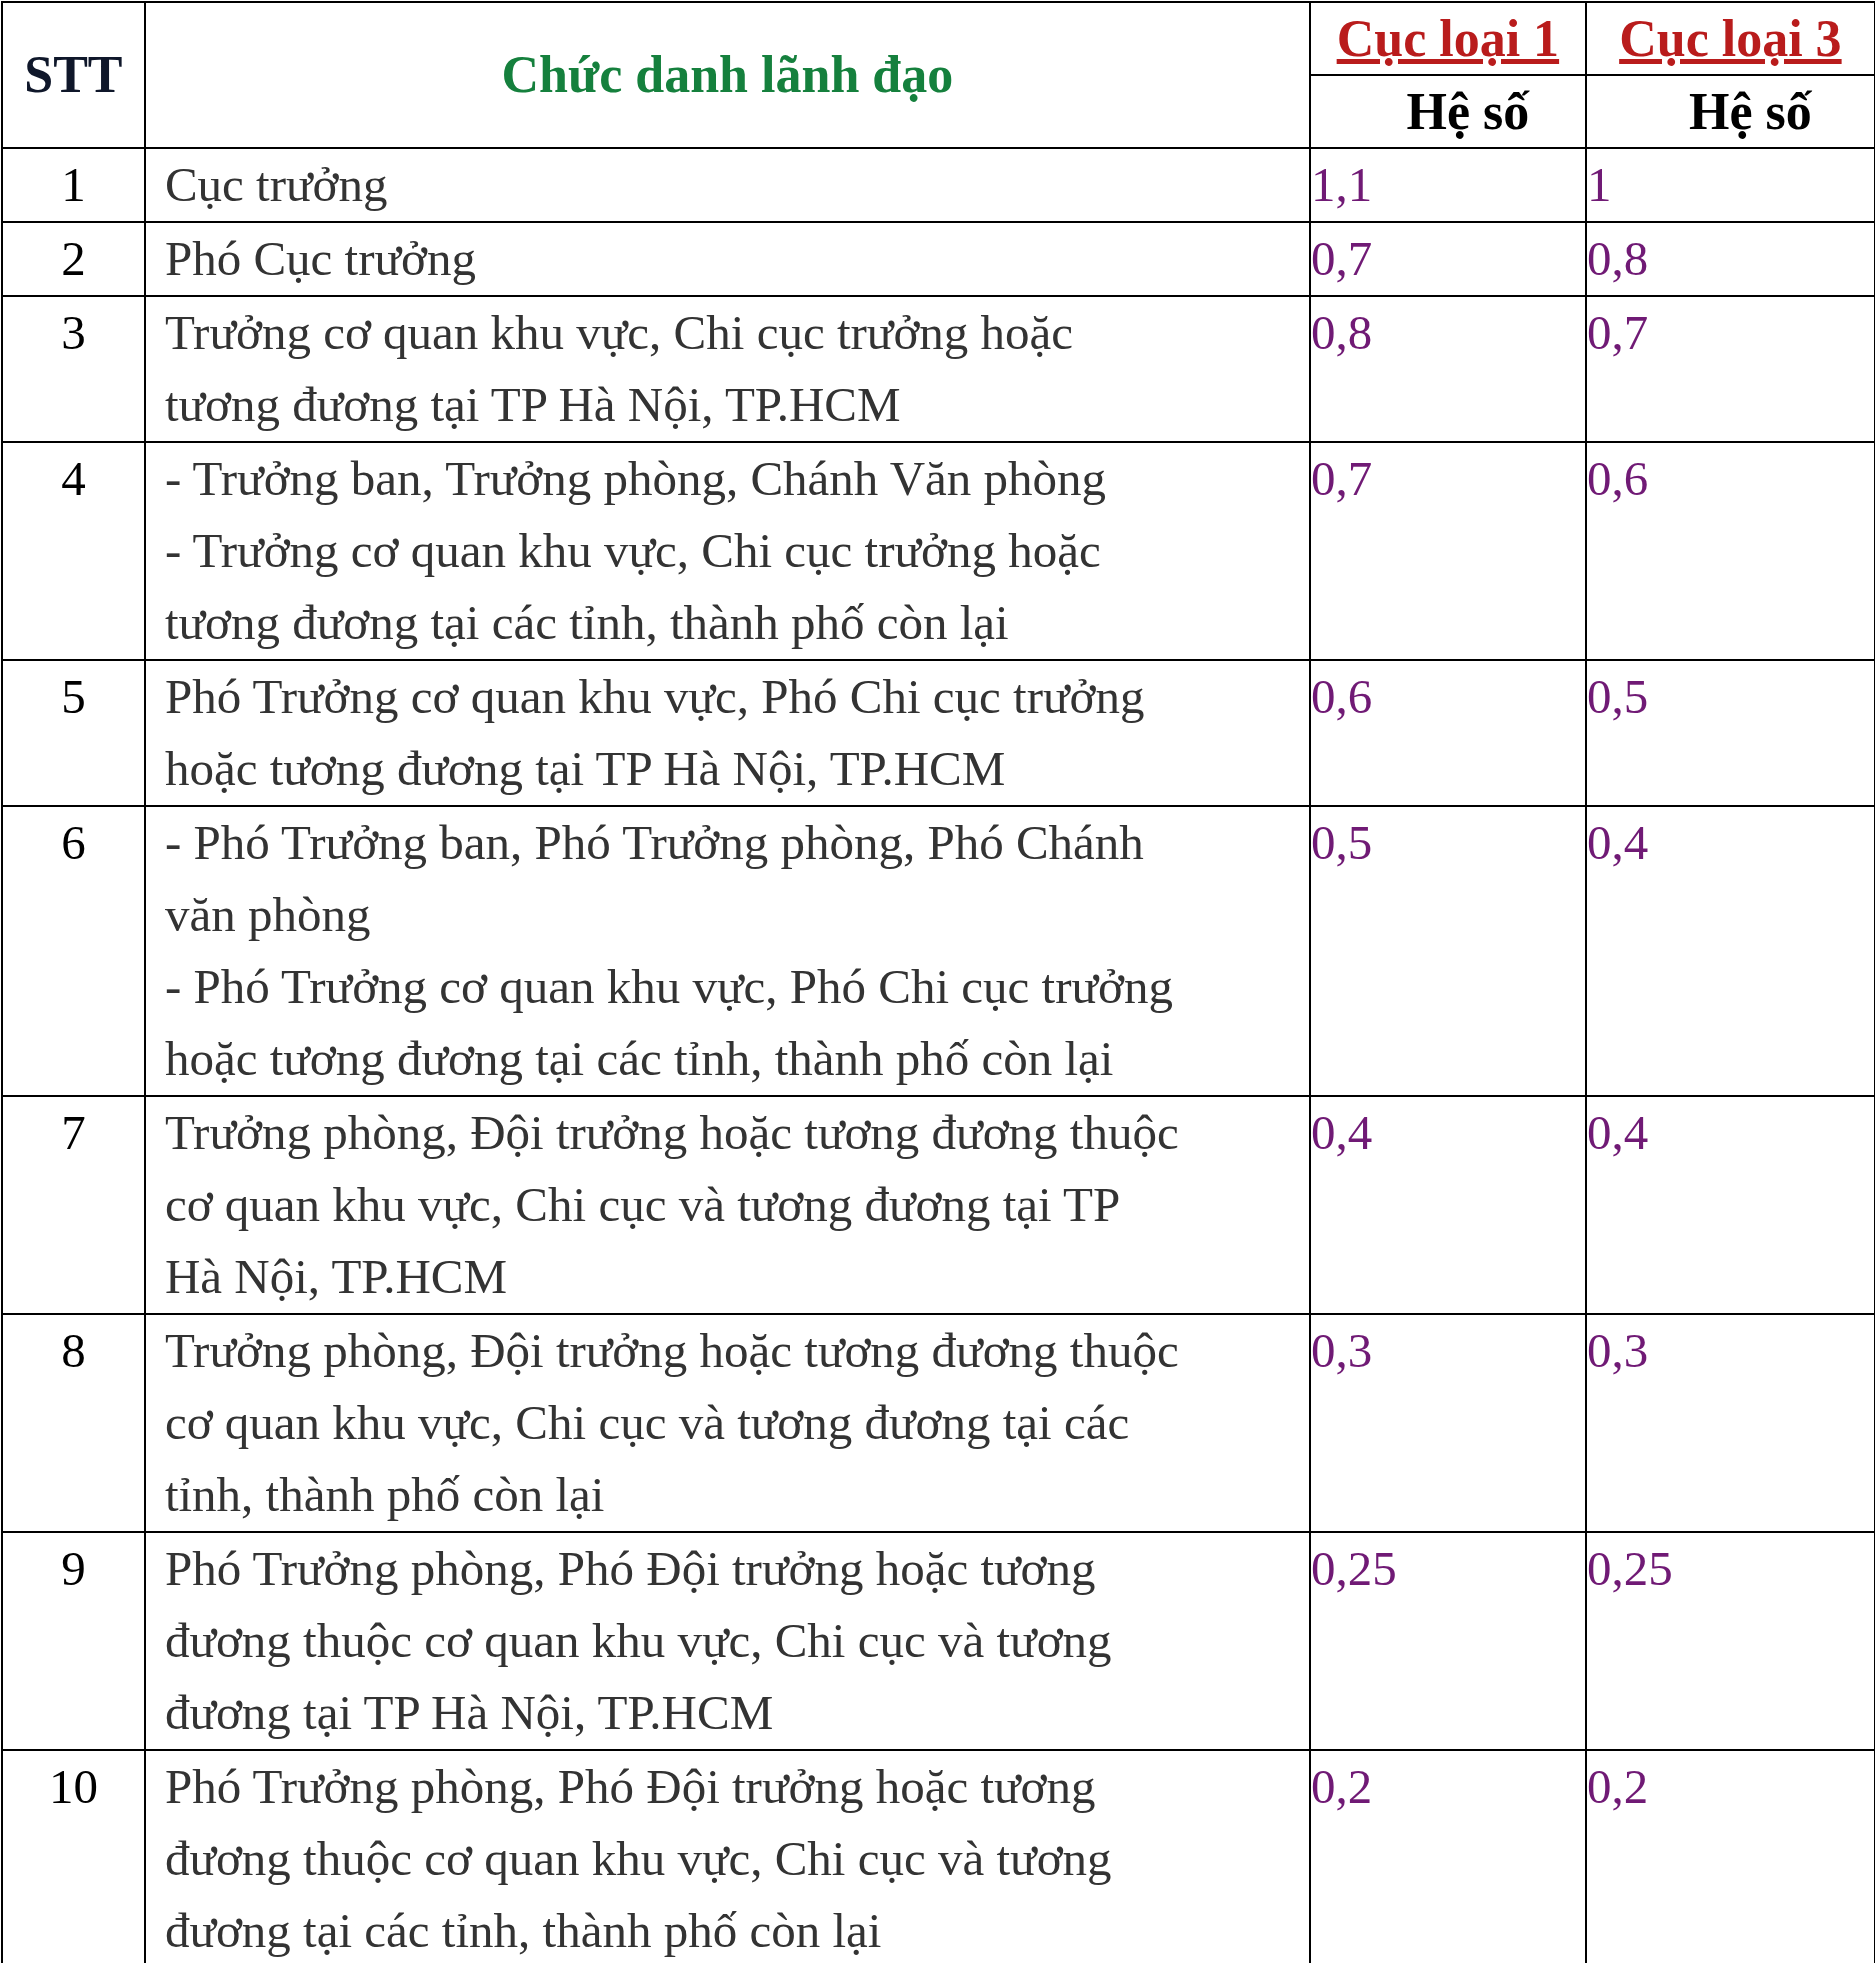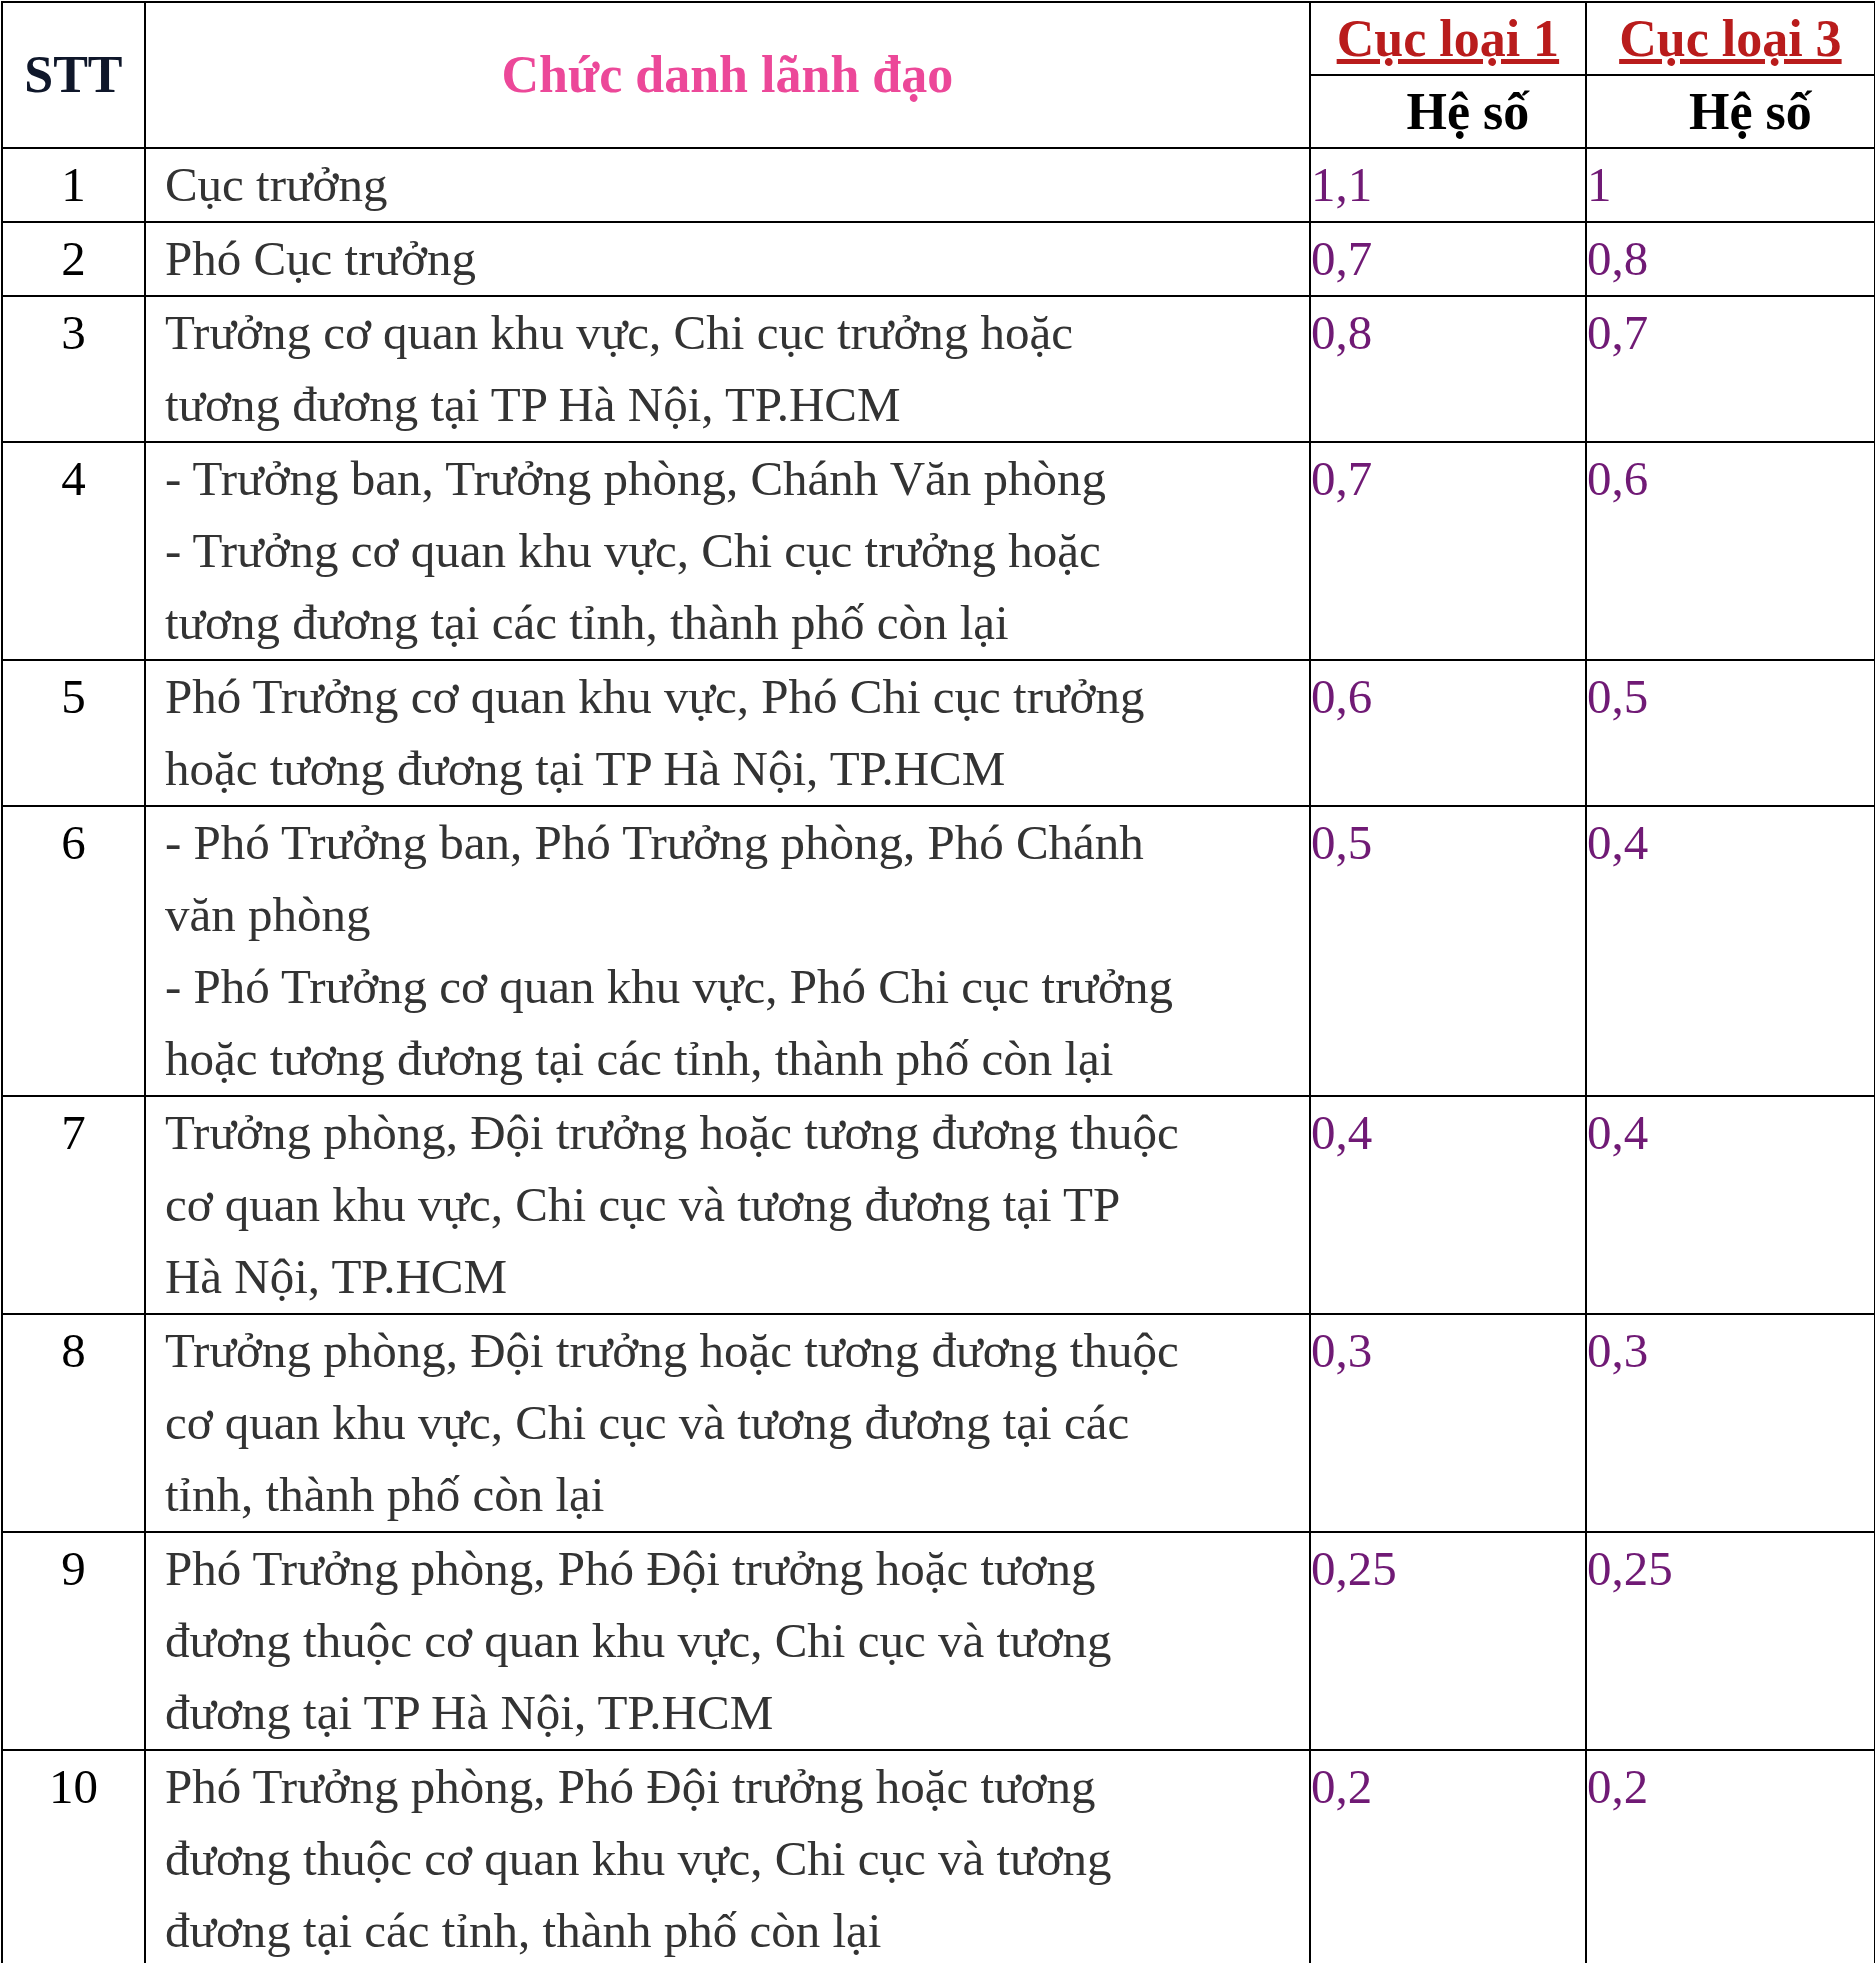--- a/index.html
+++ b/index.html
@@ -20,21 +20,21 @@
   .tbl th {
     font-weight: bold;
     color: #111;
     font-size: 52px;
     vertical-align: middle;
     text-align: center;
   }
   .tbl th.stt-h { color: #0f172a; }
   .tbl th.hs { color: #000; padding-left: 40px; }
   .tbl th.cuc { color: #b91c1c; text-decoration: underline; }
-  .tbl th.chuc { color: #ec4899; }
+  .tbl th.chuc { color: #15803d; }
   .c-stt { text-align: center; font-size: 49px; line-height: 72px; color: #000; }
   .c-desc { font-size: 49px; line-height: 72px; padding-left: 19px !important; padding-right: 8.7px !important; color: #333; margin-left: 26px; }
   .c-val { text-align: left; font-size: 49px; line-height: 72px; color: #701a75; }
   .line { display: block; white-space: nowrap; }
 </style>
 </head>
 <body>
 
 <table class="tbl">
   <colgroup>

